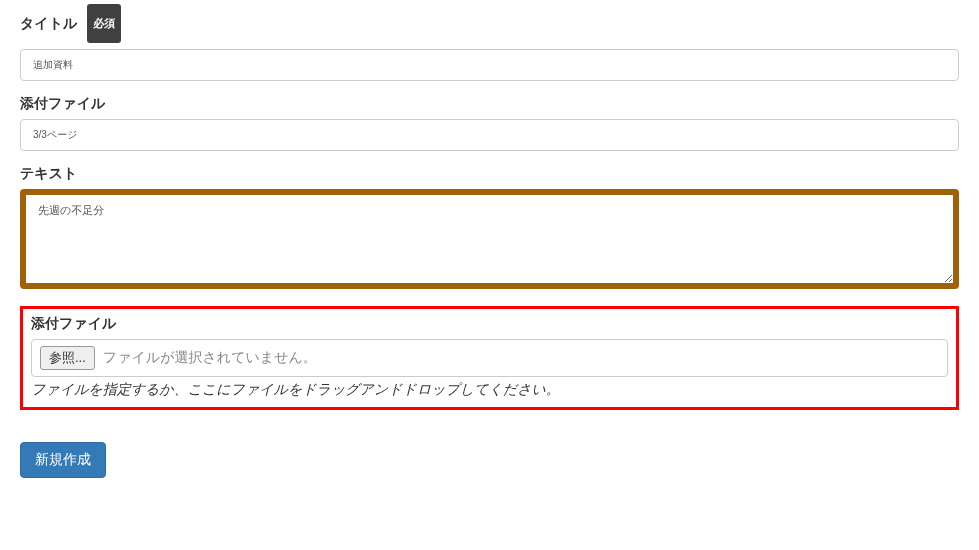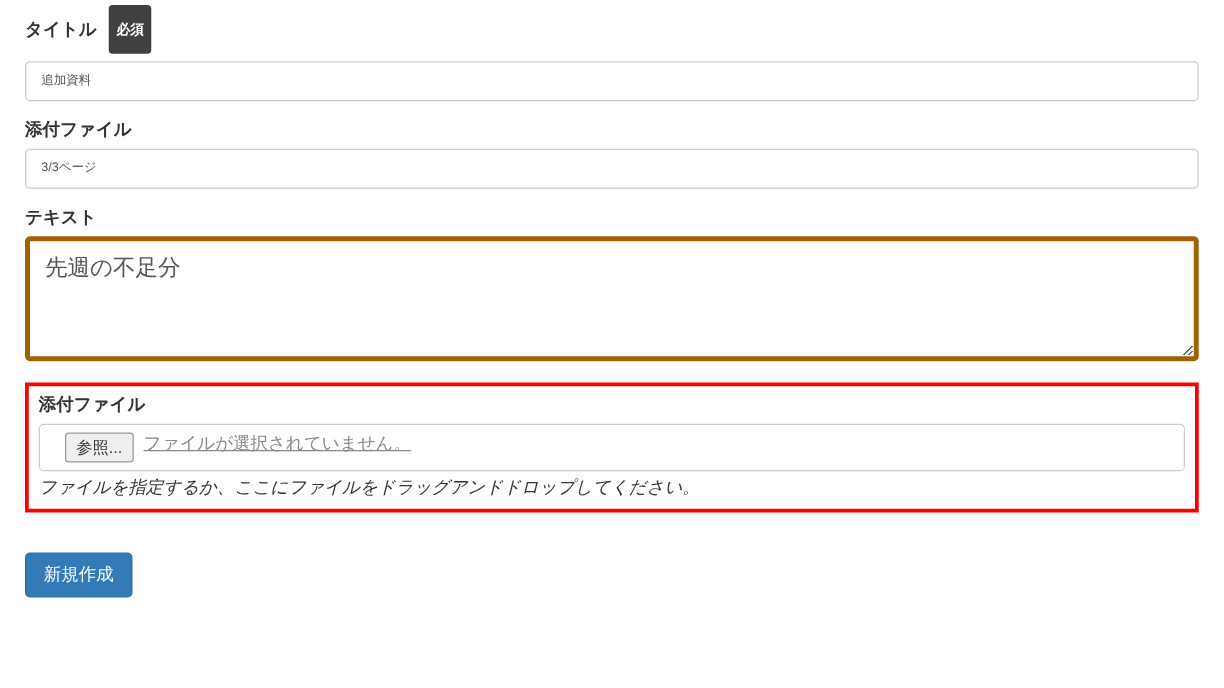--- a/index.html
+++ b/index.html
@@ -42,58 +42,57 @@
       font-size: 10px;
       color: #555;
       border: 1px solid #ccc;
       border-radius: 4px;
       background: #fff;
       line-height: 1.4;
     }
     .textarea-input {
       width: 100%;
       padding: 8px 12px;
-      font-size: 18px;
+      font-size: 11px;
       color: #555;
-      border: 4px solid #a16207;
+      border: 6px solid #a16207;
       border-radius: 4px;
       background: #fff;
       line-height: 1.5;
       height: 100px;
       resize: both;
     }
     .attachment-section {
       border: 3px solid #ff0000;
       padding: 6px 8px 8px 8px;
       margin-bottom: 32px;
     }
     .file-input-wrapper {
       width: 100%;
       border: 1px solid #ccc;
       border-radius: 4px;
-      padding: 6px 20px;
+      padding: 6px 8px;
       background: #fff;
       margin-bottom: 4px;
       display: flex;
-      align-items: flex-start;
+      align-items: center;
     }
     .file-browse-button {
       background: #efefef;
       border: 1px solid #999;
       border-radius: 3px;
       padding: 2px 8px;
       font-size: 13px;
       color: #333;
       cursor: pointer;
       margin-right: 8px;
     }
     .file-status-text {
       color: #888;
       font-size: 14px;
-      text-decoration: underline;
     }
     .dropzone-help-text {
       color: #333;
       font-size: 14px;
       font-style: italic;
     }
     .submit-button {
       background: #337ab7;
       color: #fff;
       border: 1px solid #2e6da4;

